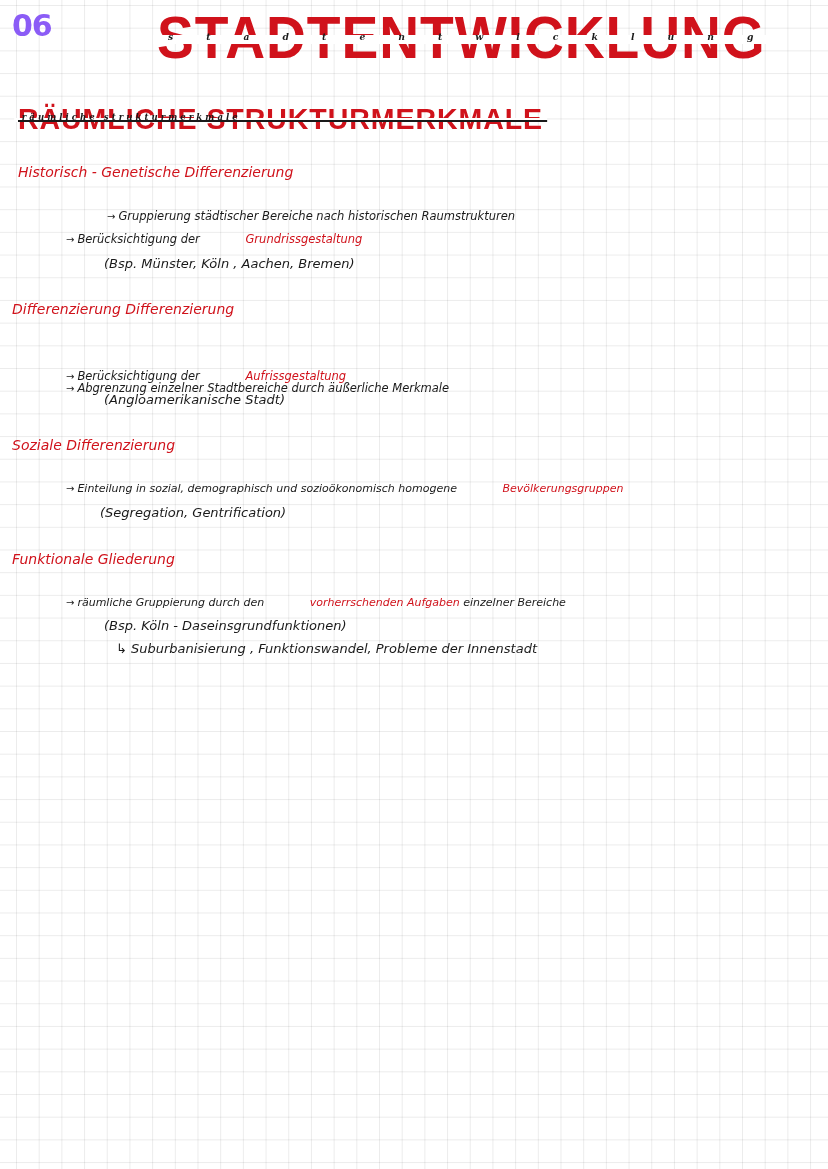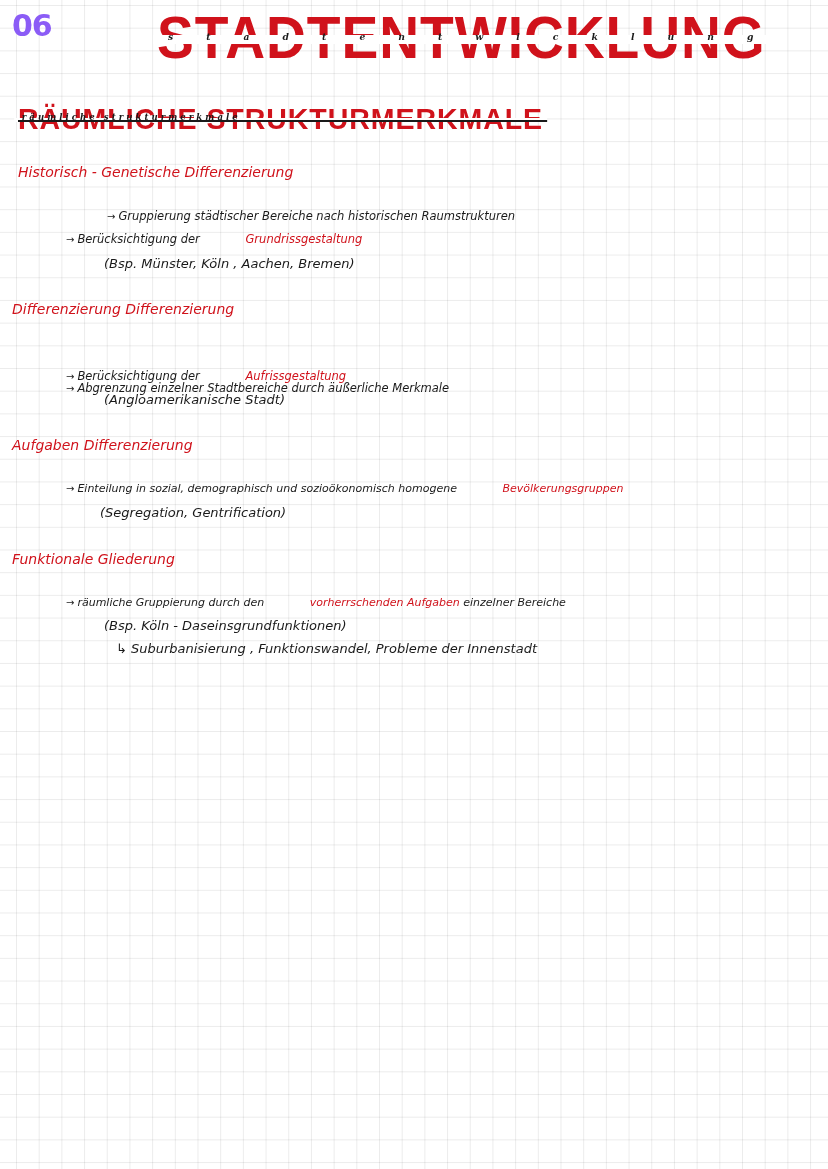--- a/index.html
+++ b/index.html
@@ -109,21 +109,21 @@
 
 <div class="abs heading" style="left:12px;top:301px;">Differenzierung Differenzierung</div>
 <div class="abs item" style="left:66px;top:345px;margin-top:36px;">
   <span class="bullet">→</span><span>Abgrenzung einzelner Stadtbereiche durch äußerliche Merkmale</span>
 </div>
 <div class="abs item" style="left:66px;top:369px;">
   <span class="bullet">→</span><span>Berücksichtigung der </span><span class="red">Aufrissgestaltung</span>
 </div>
 <div class="abs sub" style="left:104px;top:392px;">(Angloamerikanische Stadt)</div>
 
-<div class="abs heading" style="left:12px;top:437px;">Aufgaben Differenzierung</div>
+<div class="abs heading" style="left:12px;top:437px;">Soziale Differenzierung</div>
 <div class="abs item" style="left:66px;top:482px;font-size:11px;">
   <span class="bullet">→</span><span>Einteilung in sozial, demographisch und sozioökonomisch homogene </span><span class="red">Bevölkerungsgruppen</span>
 </div>
 <div class="abs sub" style="left:100px;top:505px;">(Segregation, Gentrification)</div>
 
 <div class="abs heading" style="left:12px;top:551px;">Funktionale Gliederung</div>
 <div class="abs item" style="left:66px;top:596px;font-size:11px;">
   <span class="bullet">→</span><span>räumliche Gruppierung durch den </span><span class="red">vorherrschenden Aufgaben</span><span> einzelner Bereiche</span>
 </div>
 <div class="abs sub" style="left:104px;top:618px;">(Bsp. Köln - Daseinsgrundfunktionen)</div>

